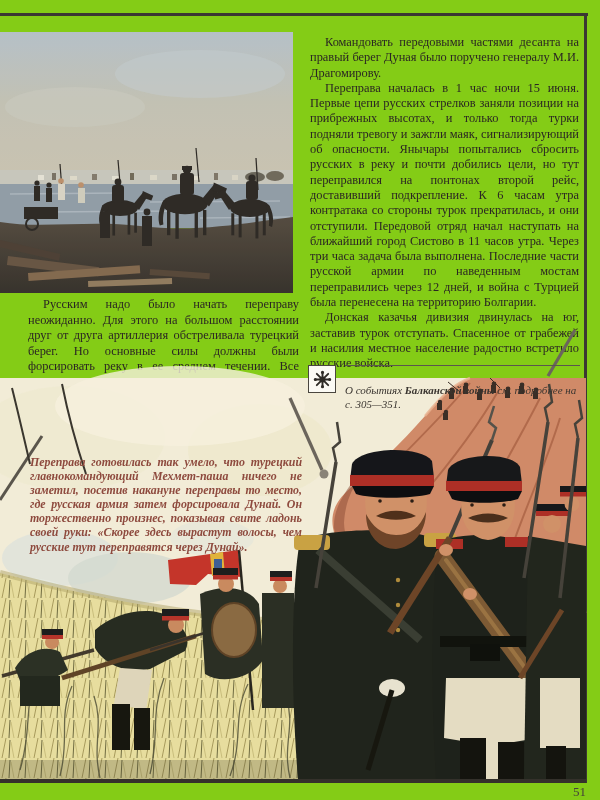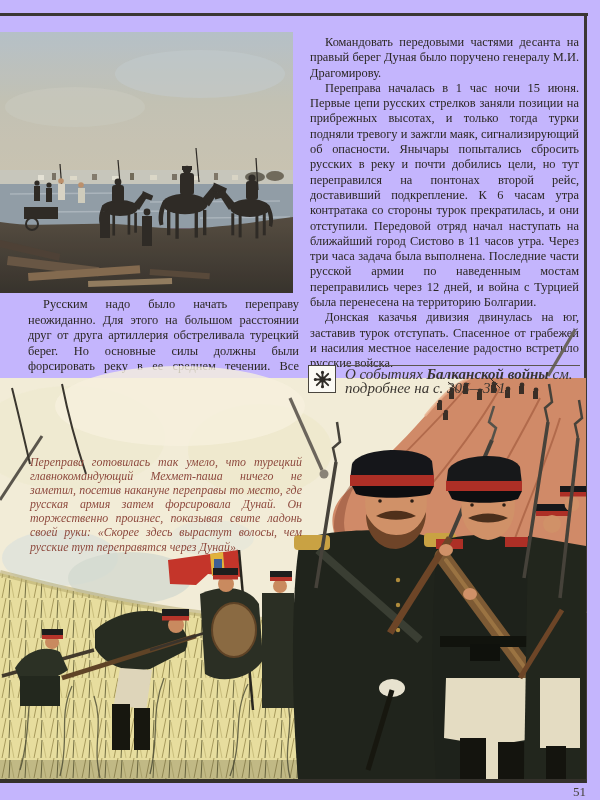--- a/index.html
+++ b/index.html
@@ -1,37 +1,37 @@
 <!DOCTYPE html>
 <html lang="ru"><head>
 <meta charset="utf-8">
 <style>
   html,body{margin:0;padding:0;background:#e8e6df;}
-  .page{position:relative;width:600px;height:800px;background:#c4b5fd;overflow:hidden;
+  .page{position:relative;width:600px;height:800px;background:#84cc16;overflow:hidden;
         font-family:"Liberation Serif","DejaVu Serif",serif;}
   .frame-top{position:absolute;left:0;top:13px;width:588px;height:3px;background:#3b3733;}
   .frame-right{position:absolute;left:584px;top:13px;width:3px;height:770px;background:#3b3733;}
 
   .painting{position:absolute;left:0;top:32px;width:293px;height:261px;}
   .painting svg{display:block;}
 
   .col{position:absolute;text-align:justify;color:#2b2723;}
   .col p{margin:0;text-indent:15px;}
   .col-right{left:310px;top:35px;width:269px;font-size:12.4px;line-height:15.3px;}
   .col-left{left:28px;top:297px;width:271px;font-size:12.4px;line-height:15.5px;}
 
   .quote{position:absolute;left:30px;top:455px;width:272px;z-index:5;
-         font-style:italic;font-size:11.9px;line-height:14.1px;color:#8e4a3e;text-align:justify;}
+         font-style:italic;font-size:11.9px;line-height:14.1px;color:#8e4a3e;text-align:justify;font-weight:bold;}
   .quote p{margin:0;}
 
   .note{position:absolute;left:308px;top:365px;width:272px;z-index:10;display:flex;gap:9px;}
   .note-icon-box{width:26px;height:26px;border:1.5px solid #4a463f;background:#fbfaf4;
                  display:flex;align-items:center;justify-content:center;flex:0 0 auto;}
-  .note-text{flex:1;border-top:1.2px solid #5b564e;padding-top:2px;
-             font-style:italic;font-size:15px;line-height:13.5px;color:#3a3530;}
+  .note-text{flex:1;border-top:1.2px solid #5b564e;padding-top:18px;
+             font-style:italic;font-size:11px;line-height:13.5px;color:#3a3530;}
   .note-text b{font-weight:700;}
 
   .illustration{position:absolute;left:0;top:378px;width:586px;height:401px;
                 border-bottom:4px solid #34312b;z-index:1;}
   .illustration svg{display:block;overflow:visible;}
 
   .pagenum{position:absolute;left:540px;top:784px;width:46px;text-align:right;
            font-size:13px;color:#45413a;}
 </style>
 </head>

